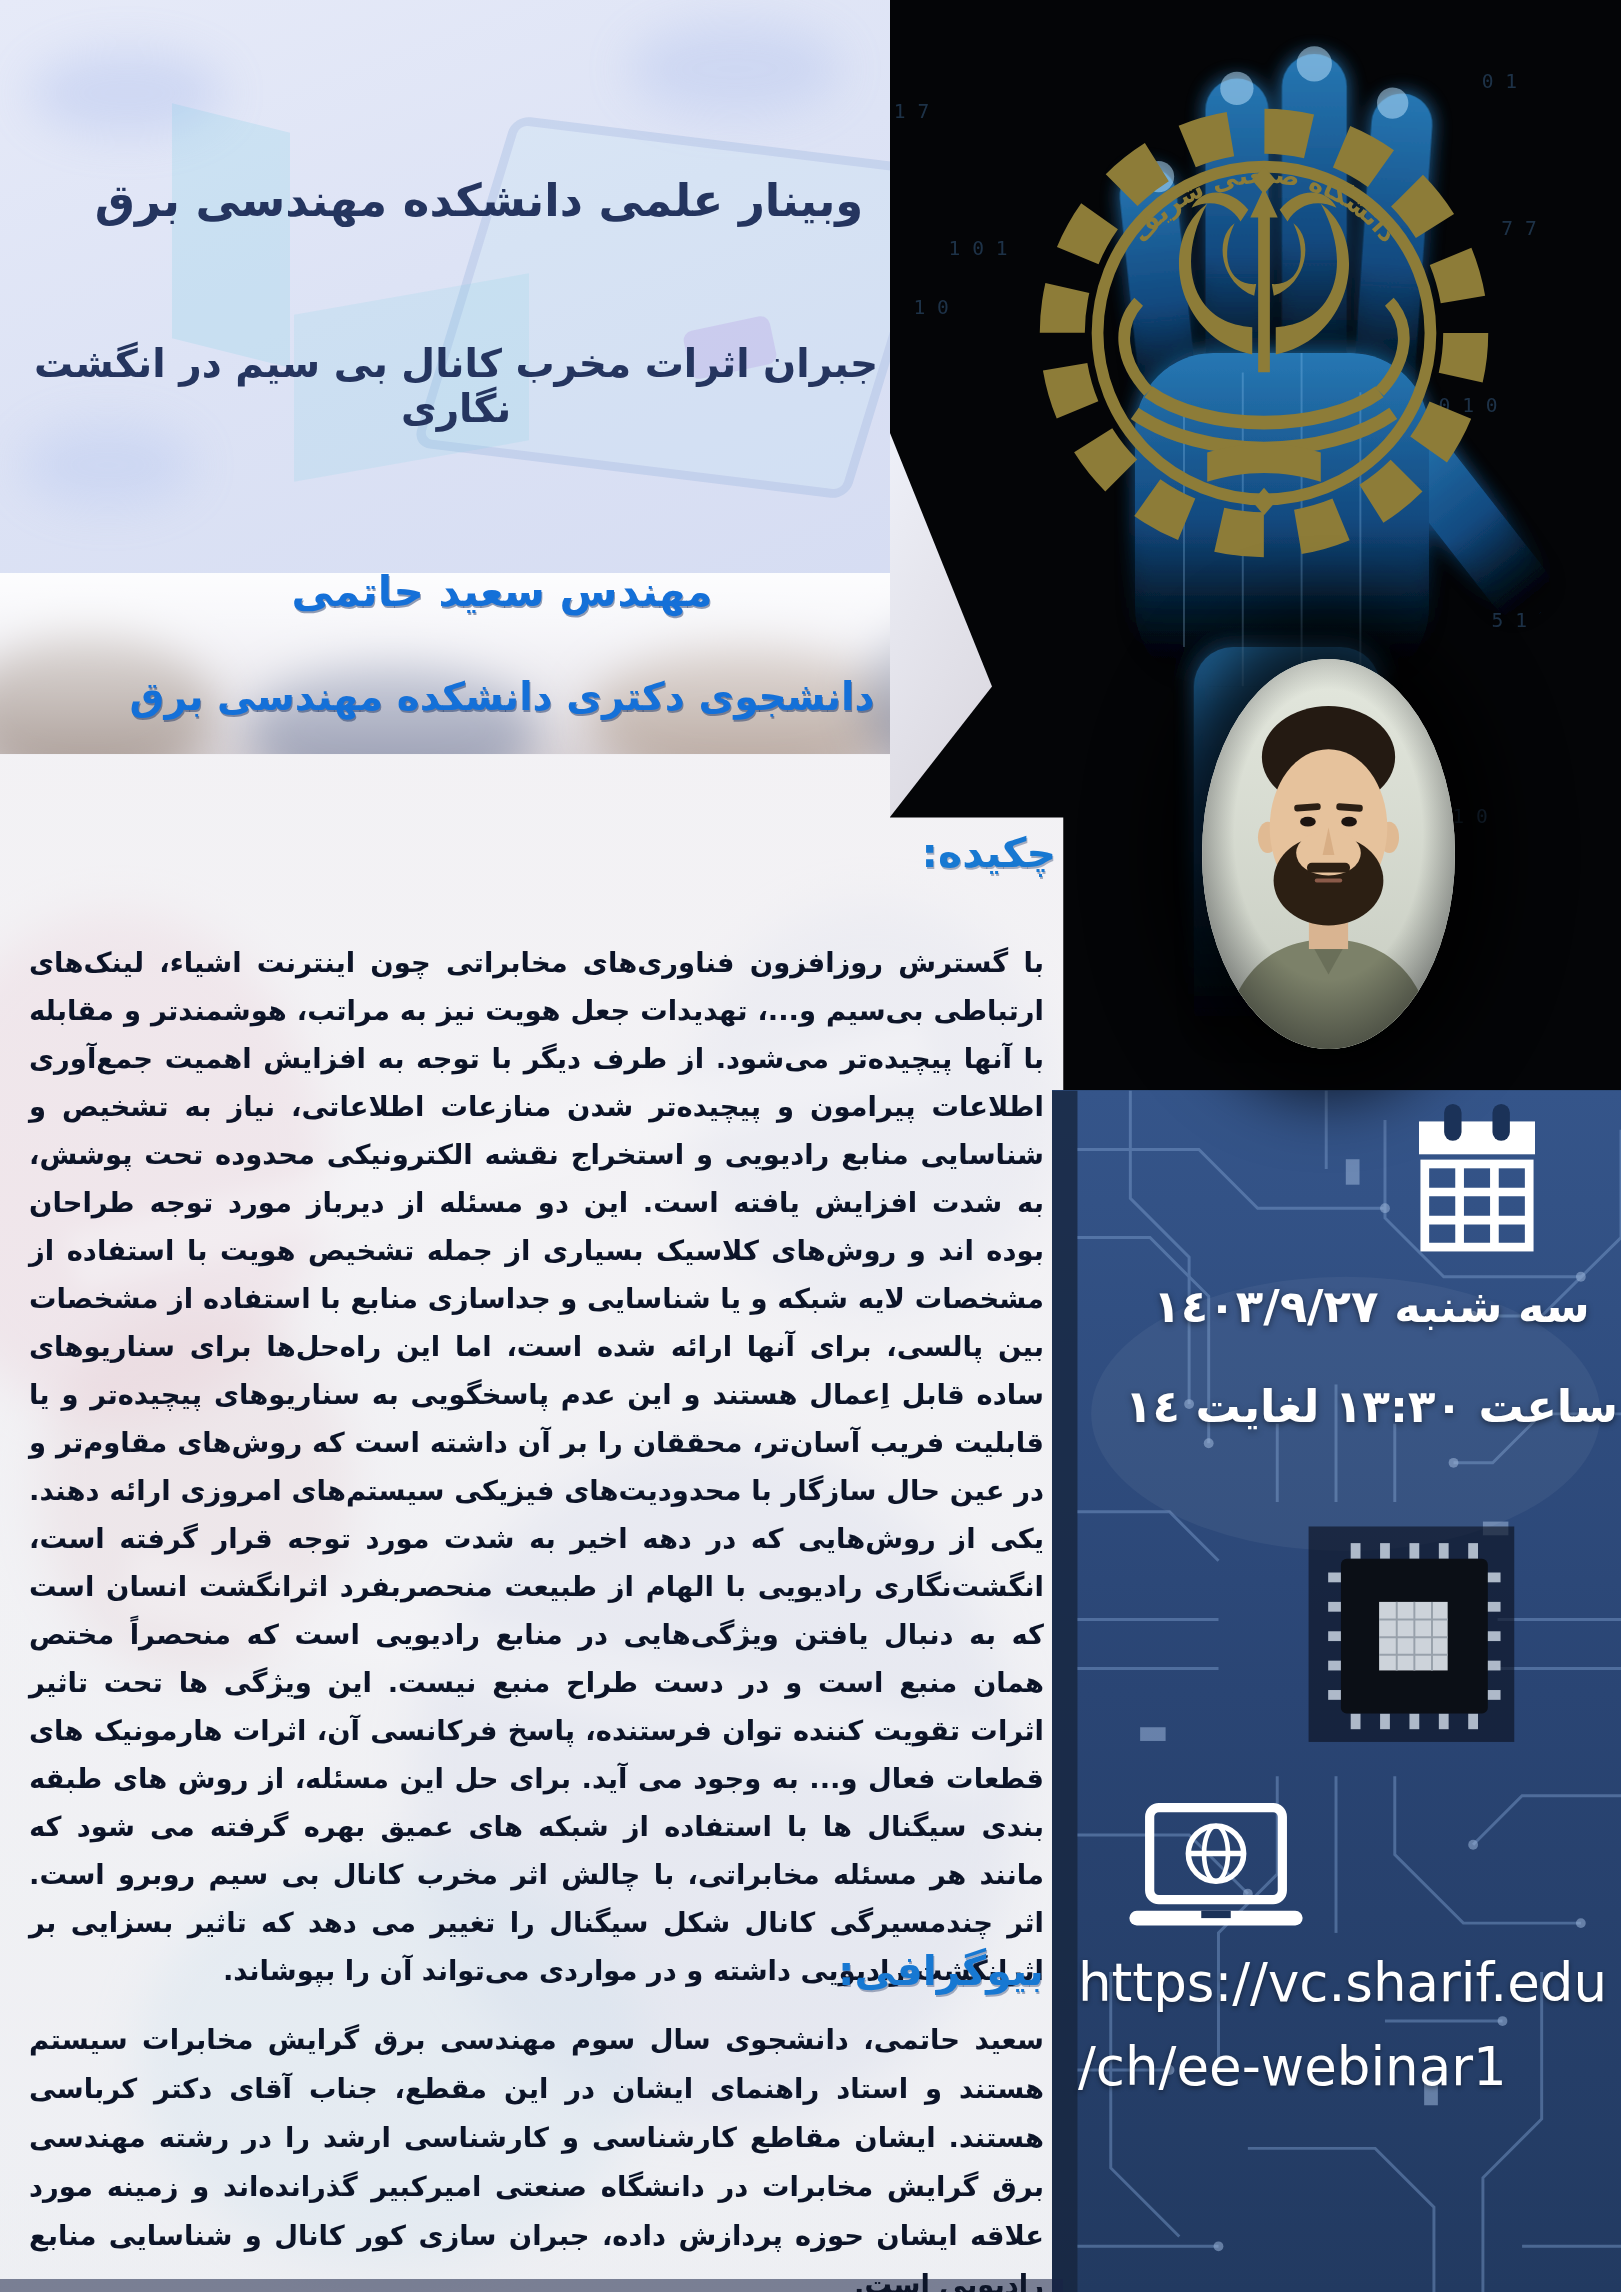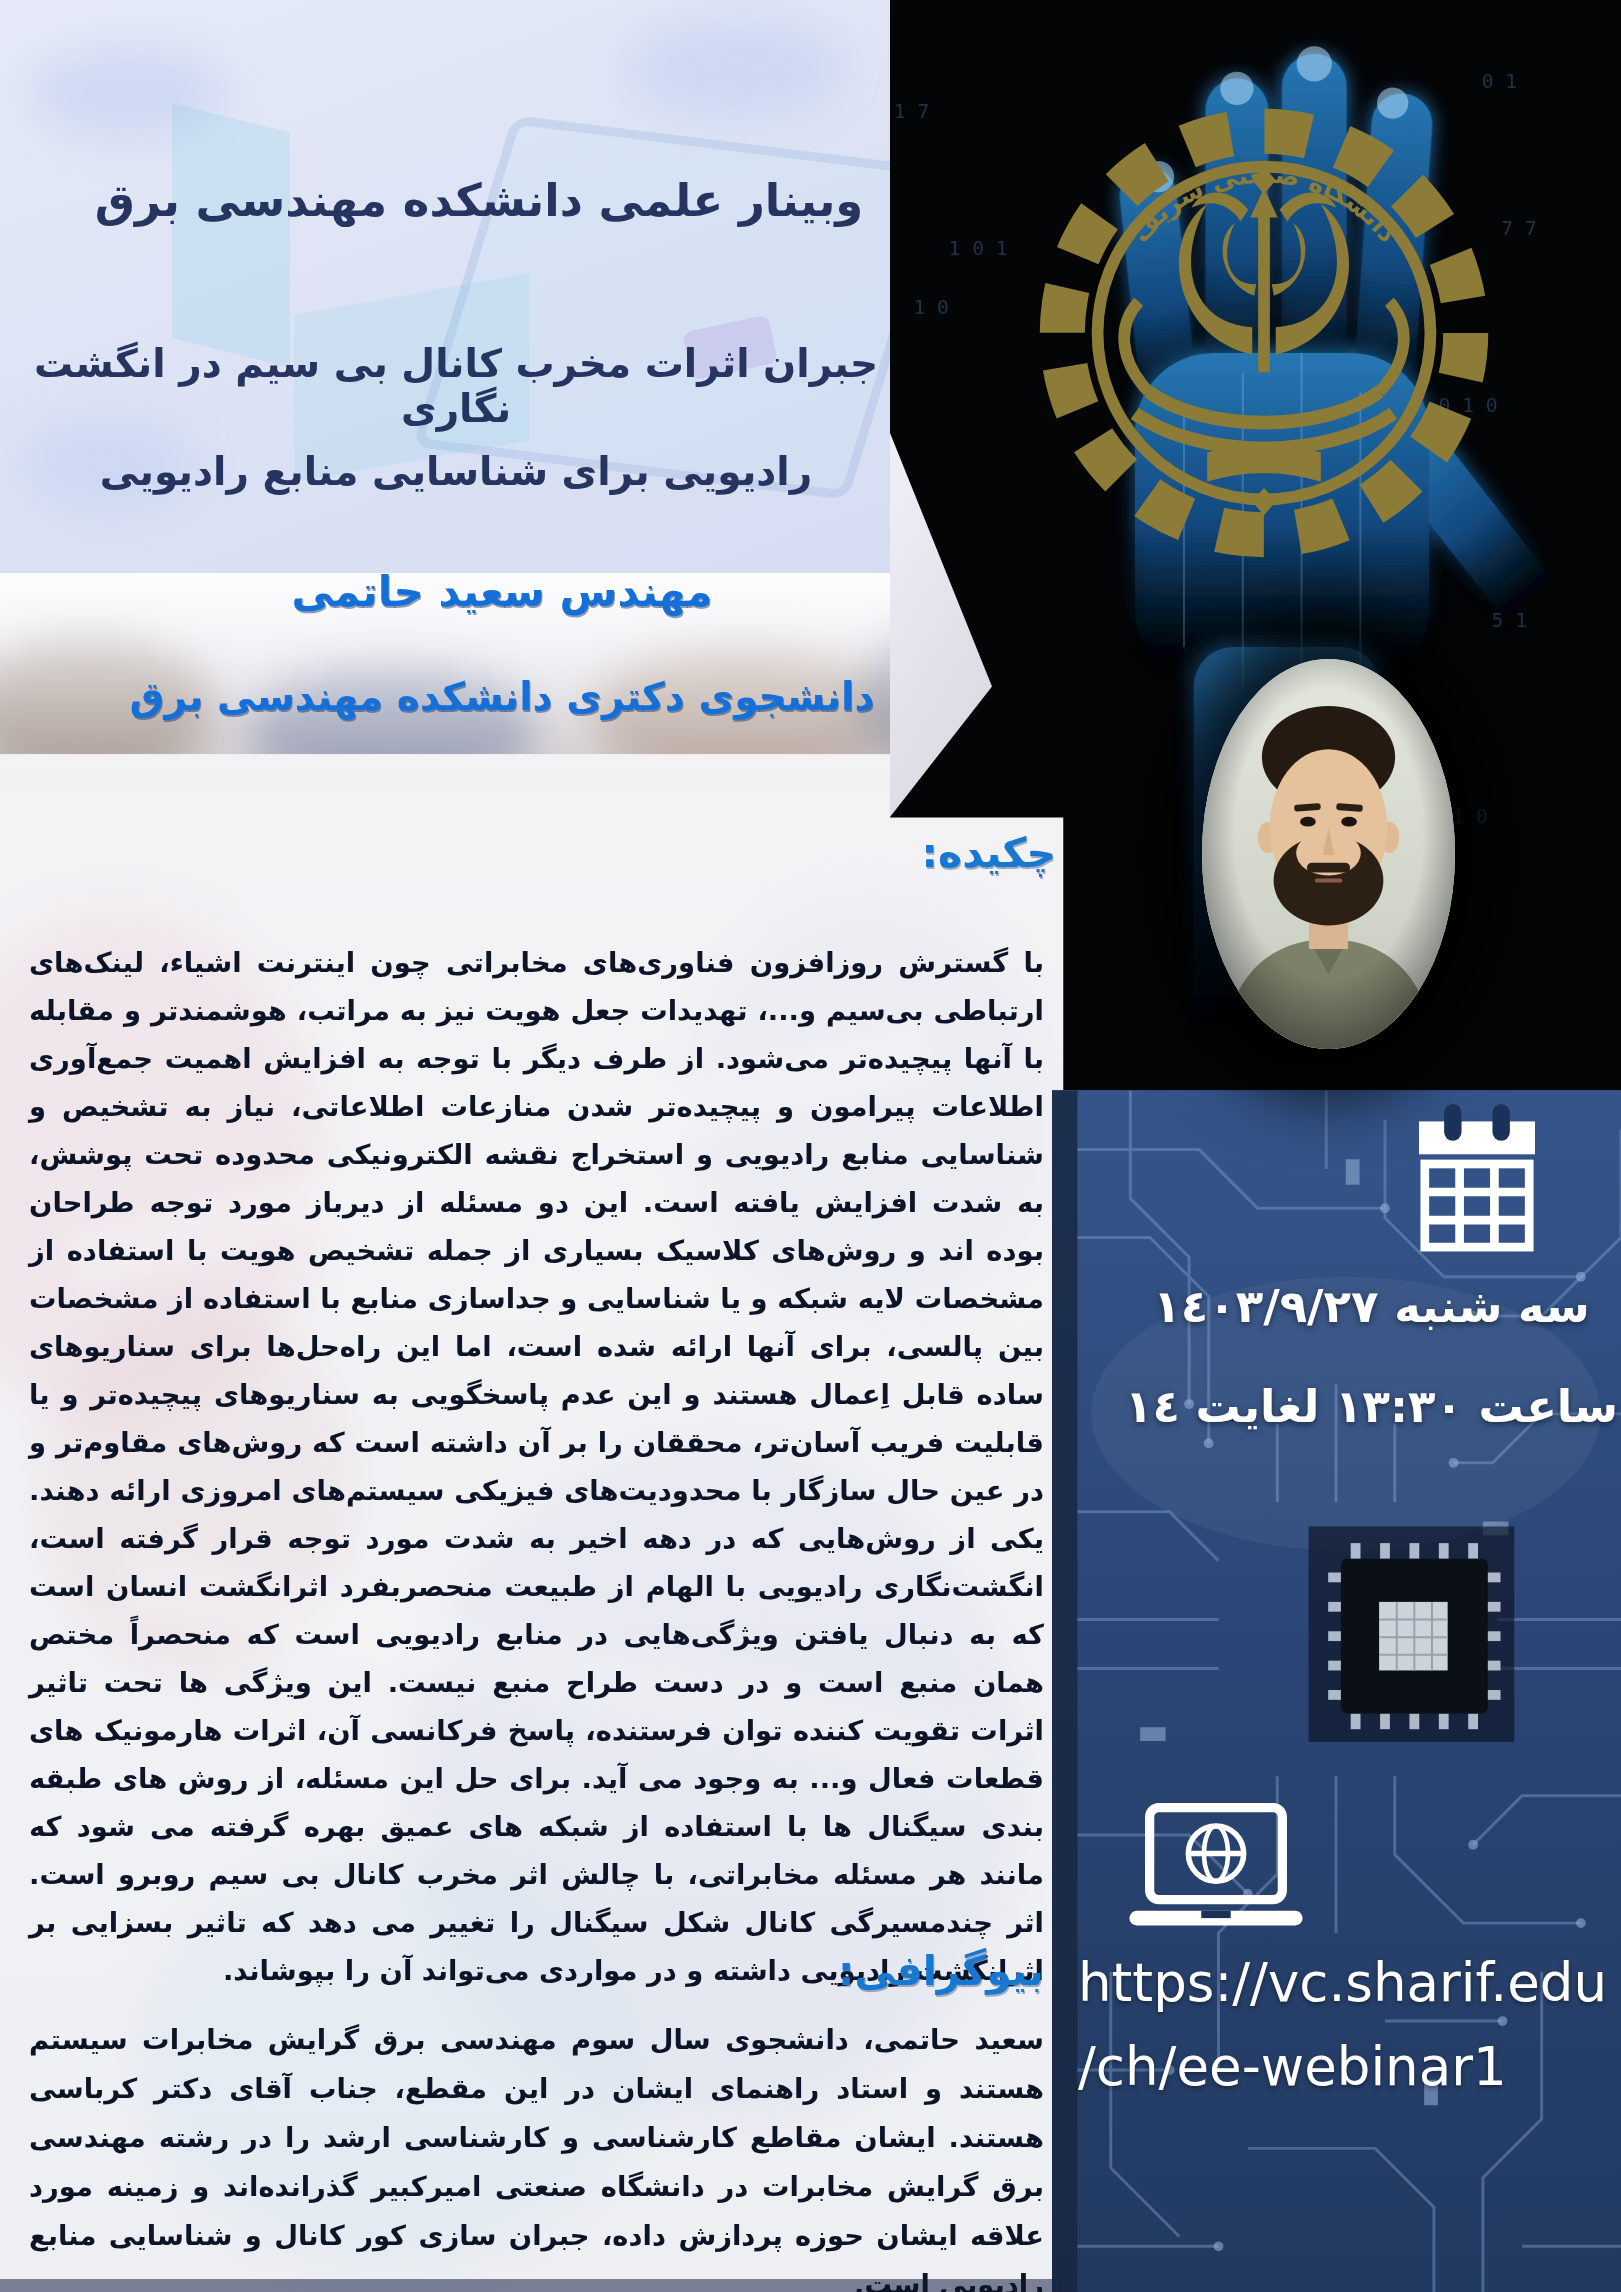--- a/index.html
+++ b/index.html
@@ -305,21 +305,20 @@
             <line x1="352" y1="522" x2="352" y2="592"></line>
           <line x1="370" y1="522" x2="370" y2="592"></line>
             <line x1="388" y1="522" x2="388" y2="592"></line>
         </g>
       </g>
     </svg>
   </div>
 
   <div class="abs title t-navy">وبینار علمی دانشکده مهندسی برق</div>
   <div class="abs topic1 t-navy">جبران اثرات مخرب کانال بی سیم در انگشت نگاری</div>
-  <div class="abs topic2 t-navy">رادیویی برای شناسایی منابع رادیویی</div>
   <div class="abs name blue-name">مهندس سعید حاتمی</div>
   <div class="abs role blue-name">دانشجوی دکتری دانشکده مهندسی برق</div>
 
   <div class="abs sec-head abstract-head">چکیده:</div>
   <div class="abs body-text abstract-body">با گسترش روزافزون فناوری‌های مخابراتی چون اینترنت اشیاء، لینک‌های ارتباطی بی‌سیم و...، تهدیدات جعل هویت نیز به مراتب، هوشمندتر و مقابله با آنها پیچیده‌تر می‌شود. از طرف دیگر با توجه به افزایش اهمیت جمع‌آوری اطلاعات پیرامون و پیچیده‌تر شدن منازعات اطلاعاتی، نیاز به تشخیص و شناسایی منابع رادیویی و استخراج نقشه الکترونیکی محدوده تحت پوشش، به شدت افزایش یافته است. این دو مسئله از دیرباز مورد توجه طراحان بوده اند و روش‌های کلاسیک بسیاری از جمله تشخیص هویت با استفاده از مشخصات لایه شبکه و یا شناسایی و جداسازی منابع با استفاده از مشخصات بین پالسی، برای آنها ارائه شده است، اما این راه‌حل‌ها برای سناریوهای ساده قابل اِعمال هستند و این عدم پاسخگویی به سناریوهای پیچیده‌تر و یا قابلیت فریب آسان‌تر، محققان را بر آن داشته است که روش‌های مقاوم‌تر و در عین حال سازگار با محدودیت‌های فیزیکی سیستم‌های امروزی ارائه دهند. یکی از روش‌هایی که در دهه اخیر به شدت مورد توجه قرار گرفته است، انگشت‌نگاری رادیویی با الهام از طبیعت منحصربفرد اثرانگشت انسان است که به دنبال یافتن ویژگی‌هایی در منابع رادیویی است که منحصراً مختص همان منبع است و در دست طراح منبع نیست. این ویژگی ها تحت تاثیر اثرات تقویت کننده توان فرستنده، پاسخ فرکانسی آن، اثرات هارمونیک های قطعات فعال و... به وجود می آید. برای حل این مسئله، از روش های طبقه بندی سیگنال ها با استفاده از شبکه های عمیق بهره گرفته می شود که مانند هر مسئله مخابراتی، با چالش اثر مخرب کانال بی سیم روبرو است. اثر چندمسیرگی کانال شکل سیگنال را تغییر می دهد که تاثیر بسزایی بر اثرانگشت رادیویی داشته و در مواردی می‌تواند آن را بپوشاند.</div>
 
   <div class="abs sec-head bio-head">بیوگرافی:</div>
   <div class="abs body-text bio-body">سعید حاتمی، دانشجوی سال سوم مهندسی برق گرایش مخابرات سیستم هستند و استاد راهنمای ایشان در این مقطع، جناب آقای دکتر کرباسی هستند. ایشان مقاطع کارشناسی و کارشناسی ارشد را در رشته مهندسی برق گرایش مخابرات در دانشگاه صنعتی امیرکبیر گذرانده‌اند و زمینه مورد علاقه ایشان حوزه پردازش داده، جبران سازی کور کانال و شناسایی منابع رادیویی است.</div>
 
   <svg class="abs icon" style="left:1419px;top:1100px;" width="116" height="155" viewBox="0 0 120 160">

